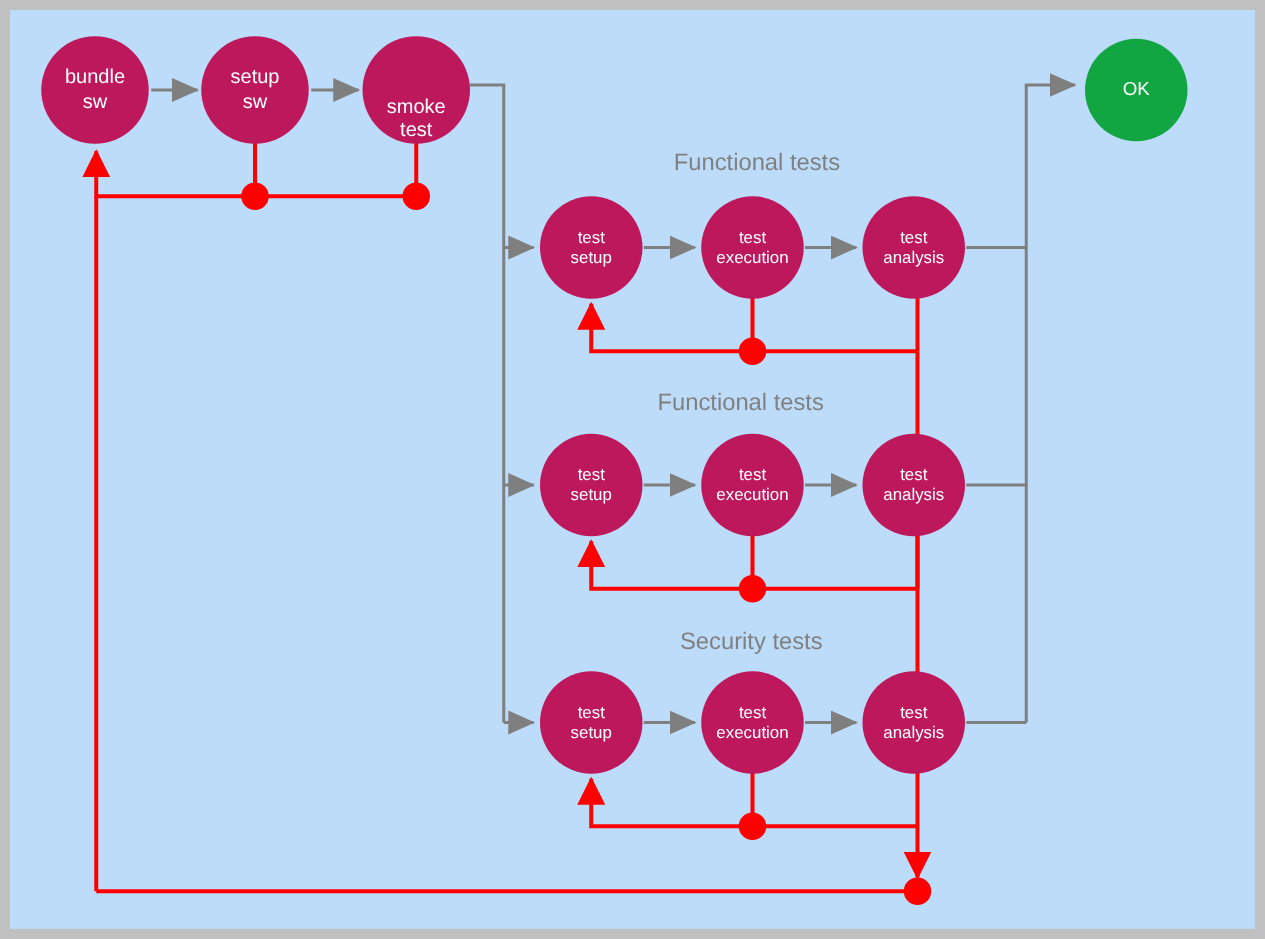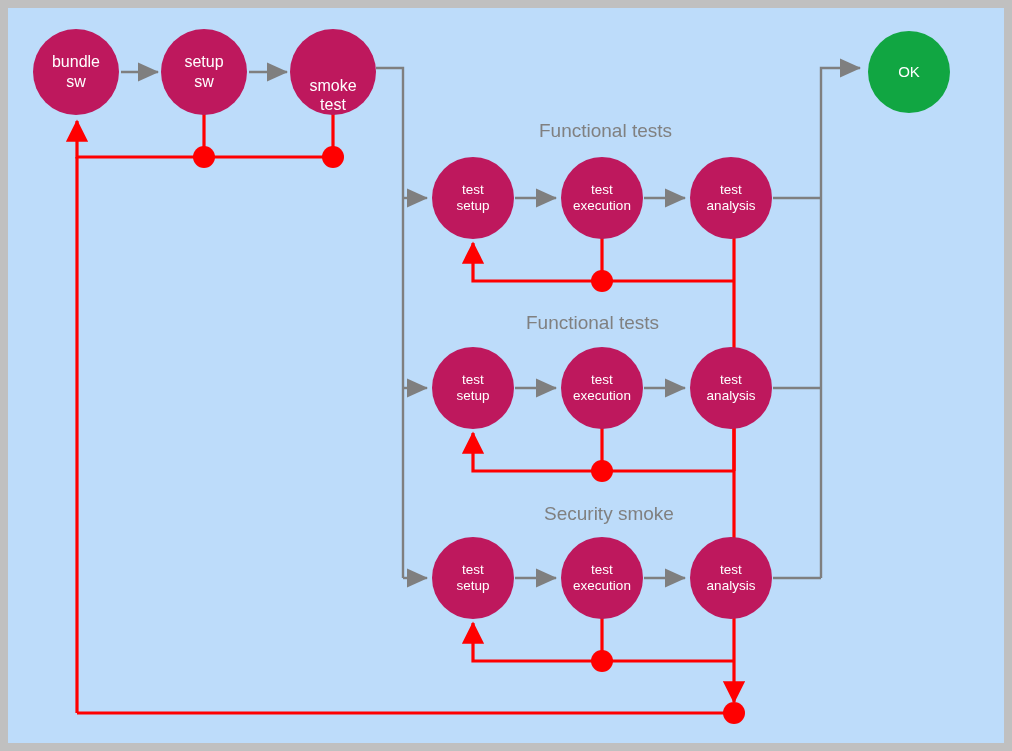--- a/index.html
+++ b/index.html
@@ -140,21 +140,21 @@
     <div class="node blue small" style="left:424px;top:339px;width:82px;height:82px;">
       <span class="lbl"><span>test</span><br><span>setup</span></span>
     </div>
     <div class="node blue small" style="left:553px;top:339px;width:82px;height:82px;">
       <span class="lbl"><span>test</span><br><span>execution</span></span>
     </div>
     <div class="node blue small" style="left:682px;top:339px;width:82px;height:82px;">
       <span class="lbl"><span>test</span><br><span>analysis</span></span>
     </div>
 
-    <div class="section-title" style="left:536px;top:495px;">Security smoke</div>
+    <div class="section-title" style="left:536px;top:495px;">Security tests</div>
     <div class="node blue small" style="left:424px;top:529px;width:82px;height:82px;">
       <span class="lbl"><span>test</span><br><span>setup</span></span>
     </div>
     <div class="node blue small" style="left:553px;top:529px;width:82px;height:82px;">
       <span class="lbl"><span>test</span><br><span>execution</span></span>
     </div>
     <div class="node blue small" style="left:682px;top:529px;width:82px;height:82px;">
       <span class="lbl"><span>test</span><br><span>analysis</span></span>
     </div>
 

